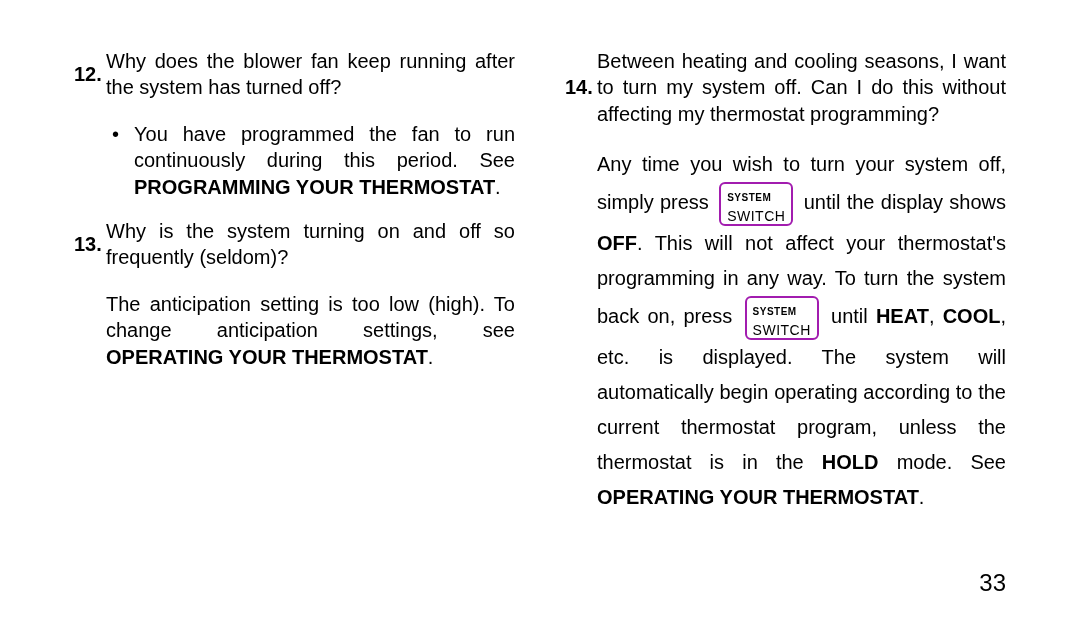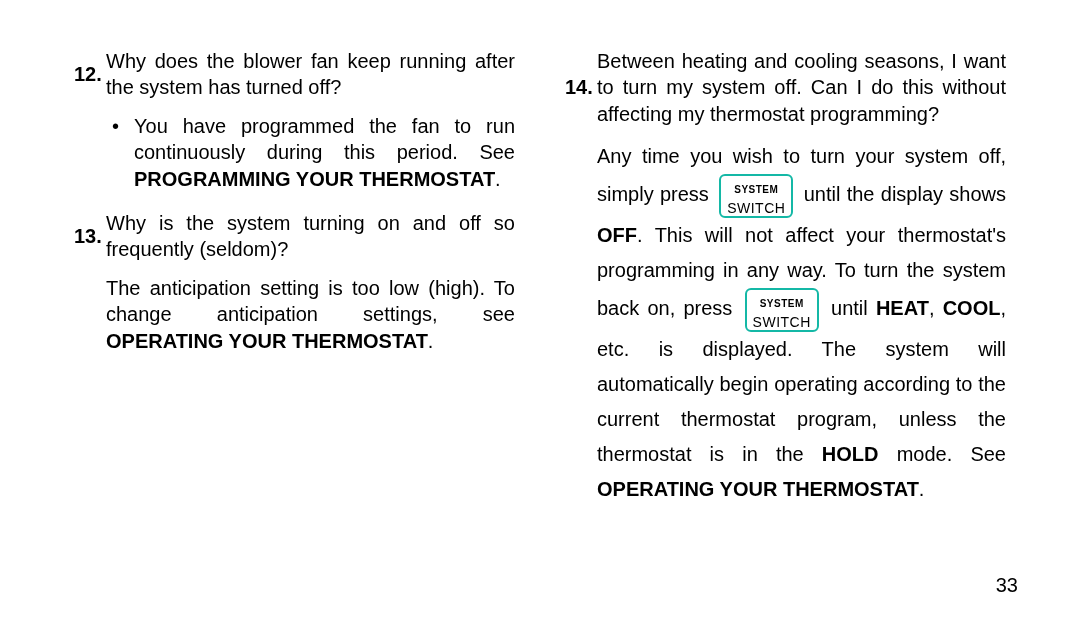--- a/index.html
+++ b/index.html
@@ -8,52 +8,52 @@
   .page {
     padding: 48px 74px 40px 74px;
     display: flex;
     gap: 50px;
   }
   .col { flex: 1; font-size: 20px; line-height: 1.32; color: #000; }
   .faq-item { margin-bottom: 18px; }
   .q-row { display: flex; align-items: center; text-align: justify; }
   .q-num { font-weight: 700; flex: 0 0 32px; }
   .q-text { font-weight: 400; flex: 1; }
-  .a-block { padding-left: 32px; margin-top: 12px; }
+  .a-block { padding-left: 32px; margin-top: 20px; }
   ul.bullets { list-style: none; }
   ul.bullets li {
     position: relative;
     padding-left: 28px;
     text-align: justify;
     margin-bottom: 4px;
   }
   ul.bullets li::before {
     content: "•";
     position: absolute;
     left: 6px;
     top: 0;
   }
   .para { text-align: justify; }
   .btn {
     display: inline-block;
-    border: 2px solid #14b8a6;
+    border: 2px solid #a21caf;
     border-radius: 6px;
     padding: 0 6px;
     vertical-align: middle;
     line-height: 1;
-    text-align: center;
+    text-align: left;
     margin: 0 4px;
   }
   .btn .l1 { font-size: 10px; font-weight: 700; letter-spacing: 0.5px; }
   .btn .l2 { font-size: 14px; letter-spacing: 0.5px; }
   .page-num {
     position: absolute;
-    right: 62px;
+    right: 74px;
     bottom: 26px;
-    font-size: 20px;
+    font-size: 24px;
   }
   .bold { font-weight: 700; }
 </style>
 </head>
 <body>
 
 <div class="page">
 
   <div class="col">
 

